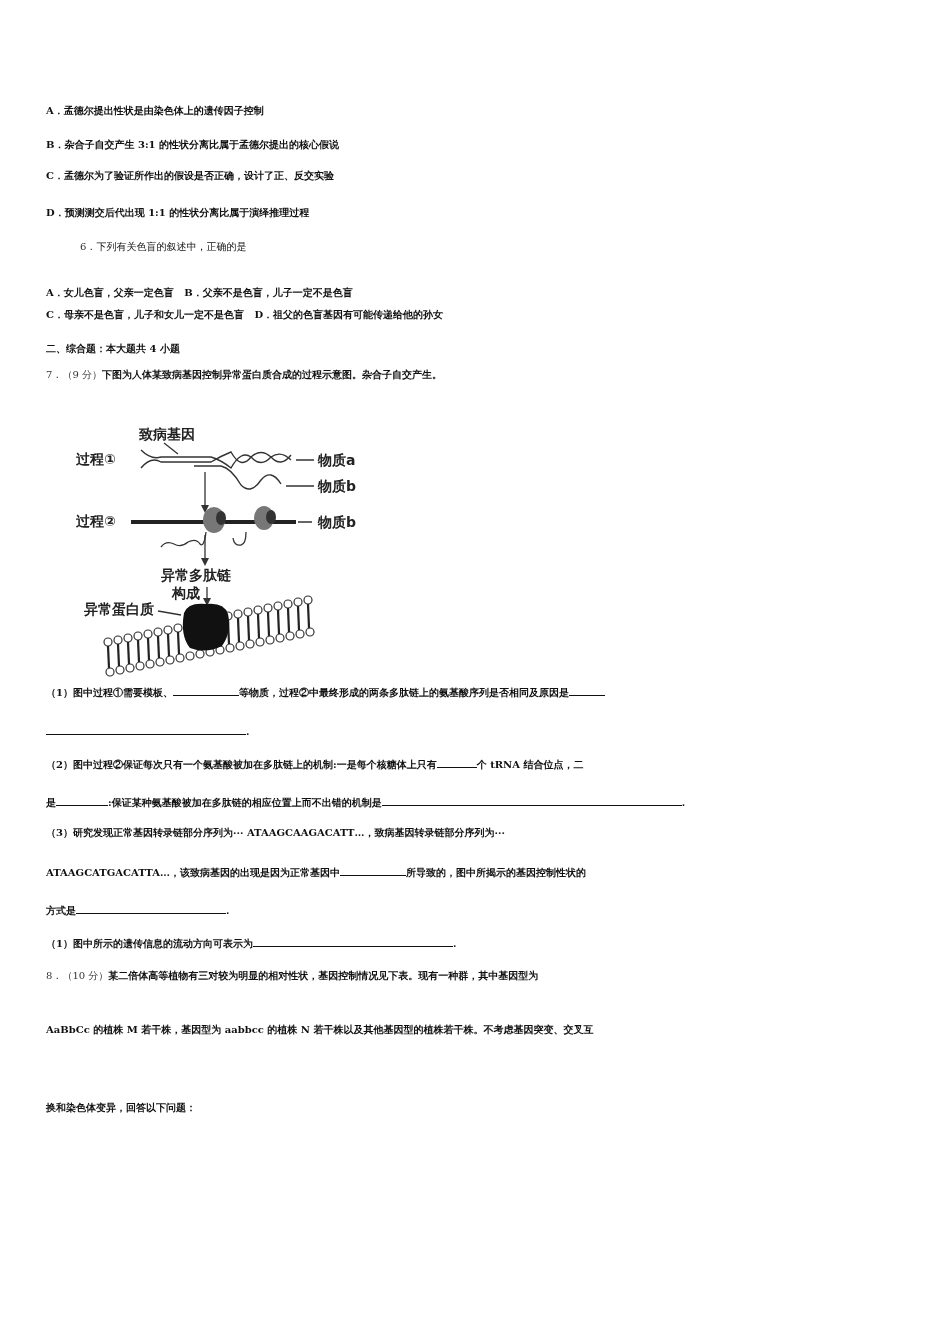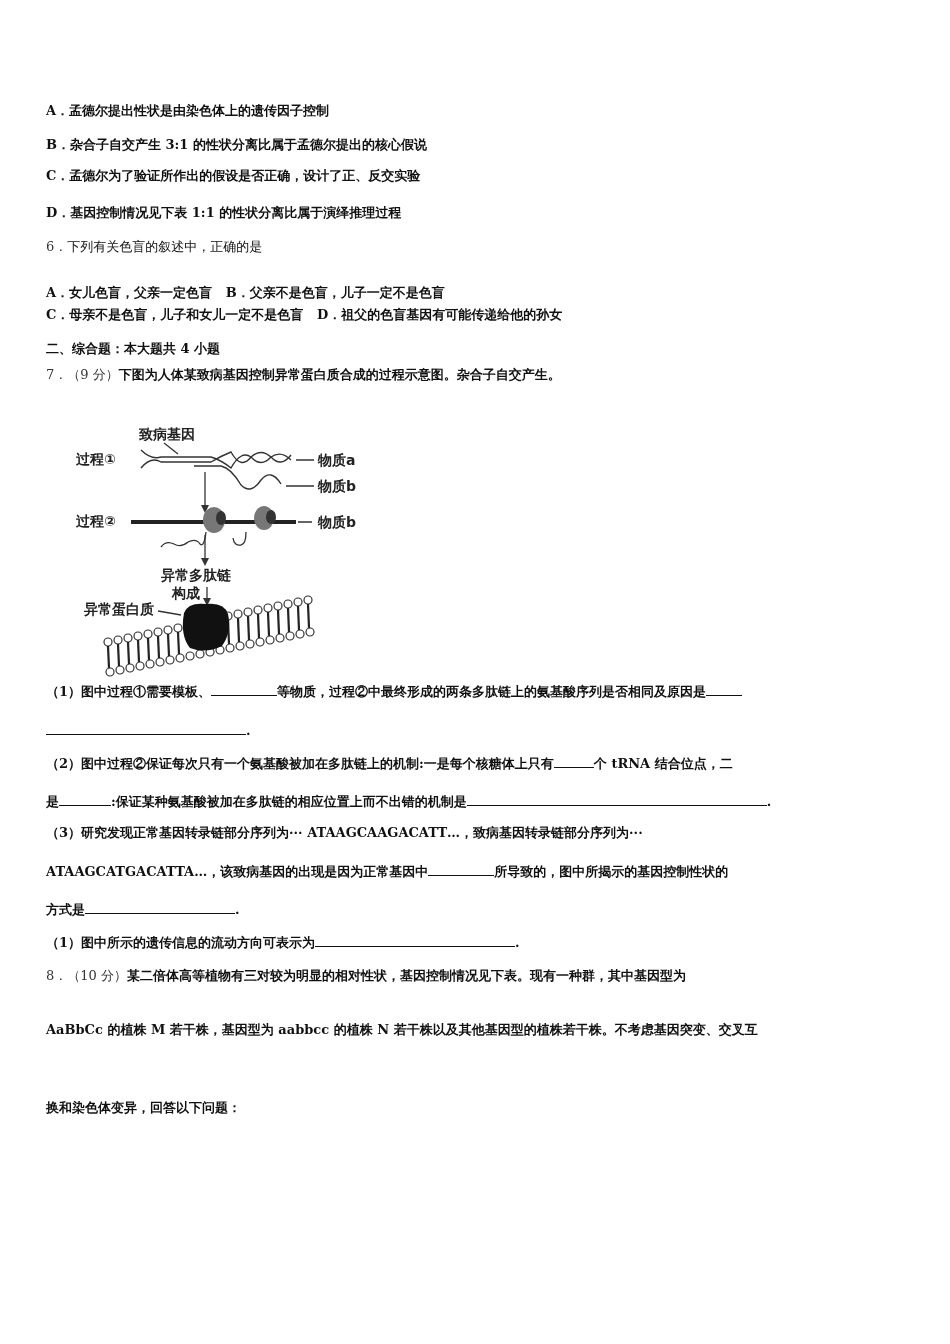--- a/index.html
+++ b/index.html
@@ -3,43 +3,43 @@
   <meta charset="utf-8">
   <style>
     html, body { margin: 0; padding: 0; background: #ffffff; }
     body {
       width: 950px; height: 1344px; position: relative; overflow: hidden;
       font-family: "DejaVu Serif", "Liberation Serif", serif;
       color: #111; font-size: 15px;
     }
     .line {
       position: absolute; left: 46px; white-space: nowrap;
-      font-size: 13px; line-height: 20px; font-weight: bold; color: #111;
+      font-size: 10px; line-height: 20px; font-weight: bold; color: #111;
     }
-    .line.plain { font-weight: normal; }
+    .line.plain { font-weight: normal; margin-left: 34px; }
     .num { font-weight: normal; color: #333; }
     .blank { display: inline-block; border-bottom: 1.5px solid #111; height: 14px; vertical-align: baseline; }
     .diagram { position: absolute; left: 46px; top: 410px; width: 310px; height: 270px; }
     .diagram svg { width: 310px; height: 270px; }
     .dlabel { font-family: "DejaVu Sans", sans-serif; font-weight: bold; font-size: 14px; fill: #222; }
   </style>
 </head>
 <body>
 
 <div class="line" style="top:101px">
   <span>A．</span><span>孟德尔提出性状是由染色体上的遗传因子控制</span>
 </div>
 <div class="line" style="top:135px">
   <span>B．</span><span>杂合子自交产生 3:1 的性状分离比属于孟德尔提出的核心假说</span>
 </div>
 <div class="line" style="top:166px">
   <span>C．</span><span>孟德尔为了验证所作出的假设是否正确，设计了正、反交实验</span>
 </div>
 <div class="line" style="top:203px">
-  <span>D．</span><span>基因控制情况见下表 1:1 的性状分离比属于演绎推理过程</span>
+  <span>D．</span><span>预测测交后代出现 1:1 的性状分离比属于演绎推理过程</span>
 </div>
 
 <div class="line plain" style="top:237px">
   <span class="num">6．</span><span>下列有关色盲的叙述中，正确的是</span>
 </div>
 <div class="line" style="top:283px">
   <span>A．</span><span>女儿色盲，父亲一定色盲</span>
   &nbsp;&nbsp;<span>B．</span><span>父亲不是色盲，儿子一定不是色盲</span>
 </div>
 <div class="line" style="top:305px">

